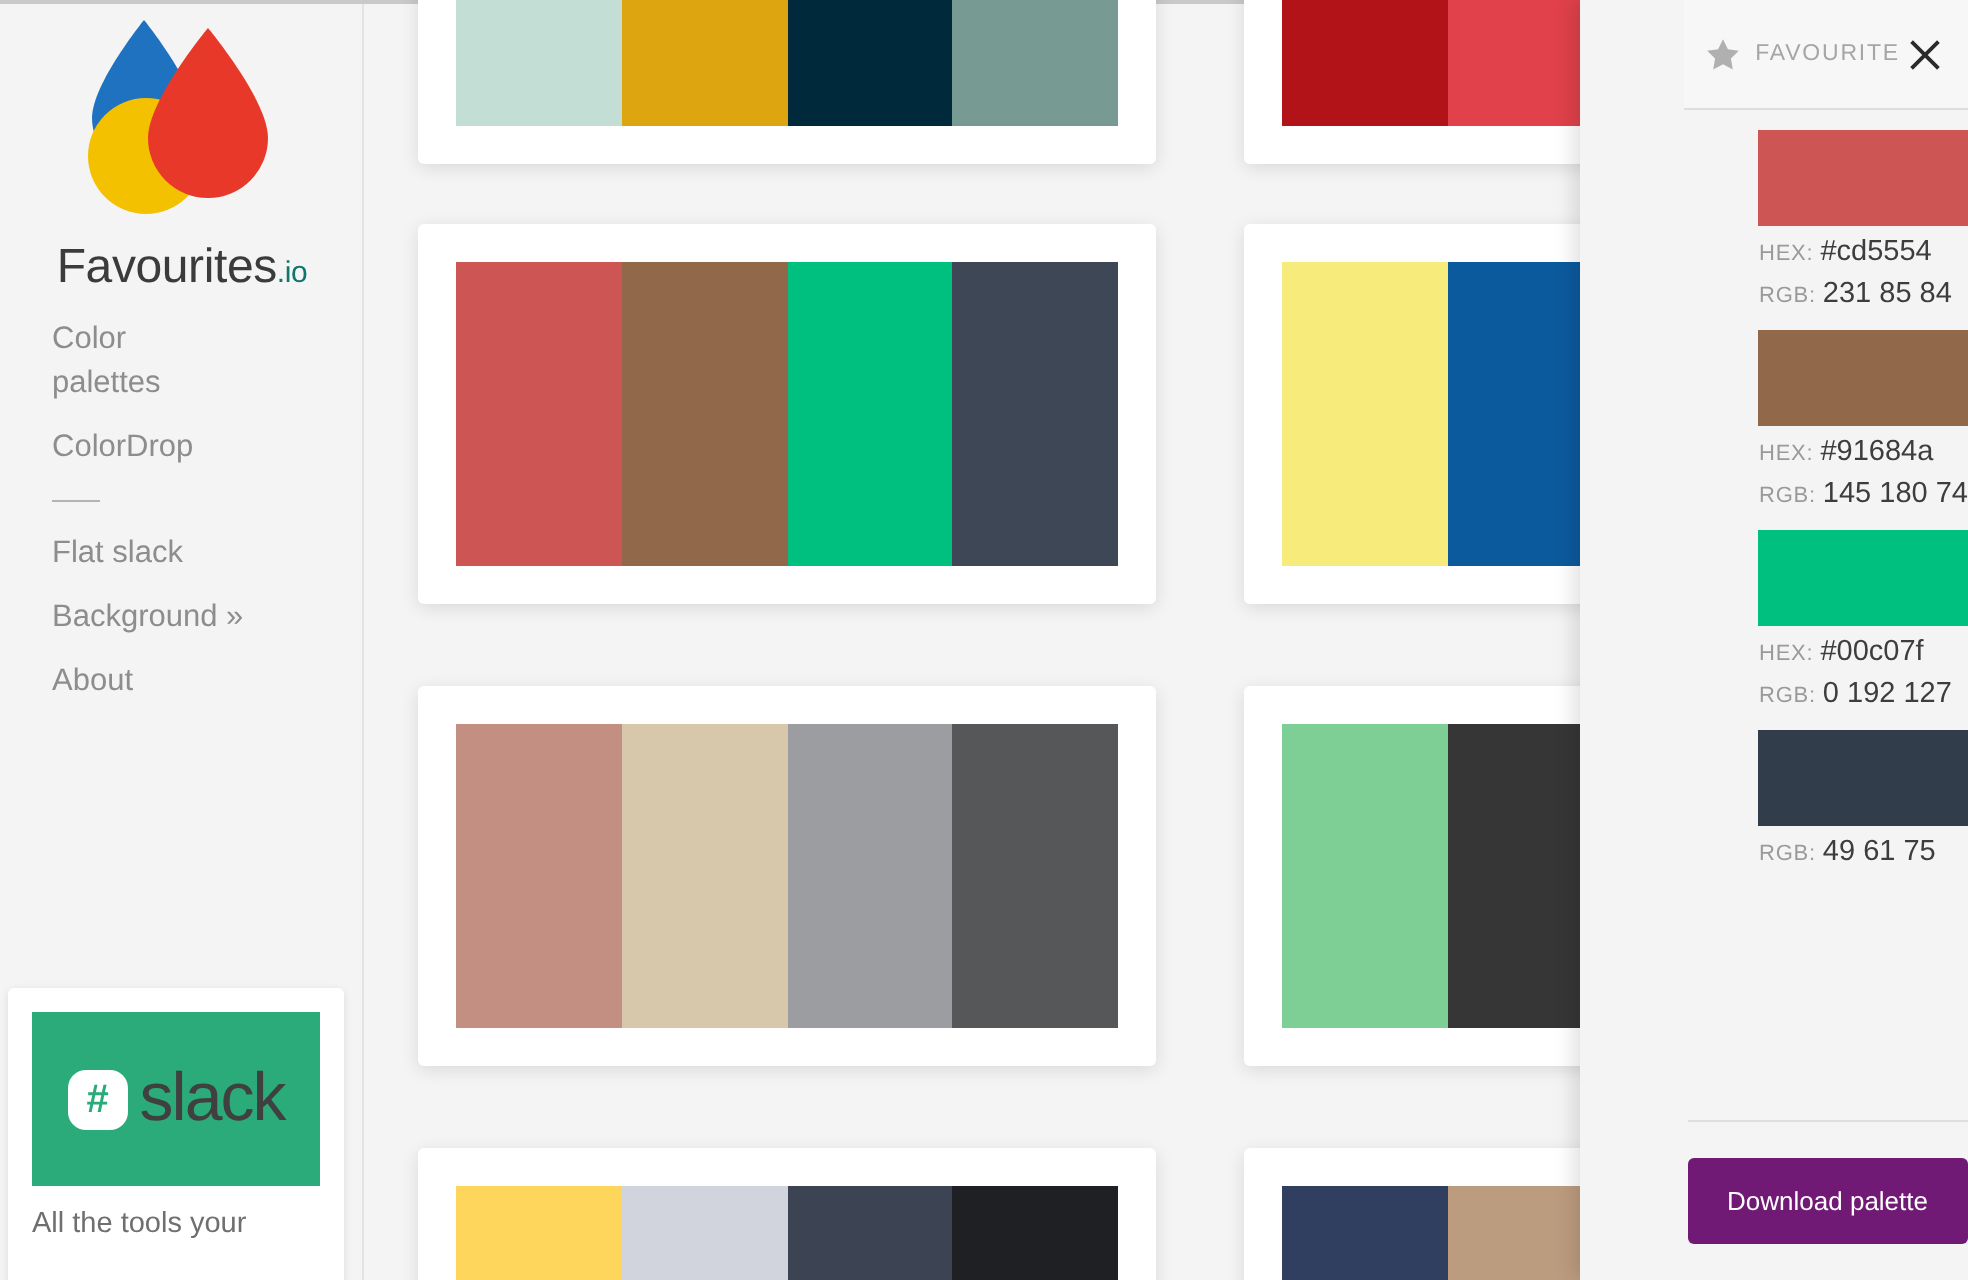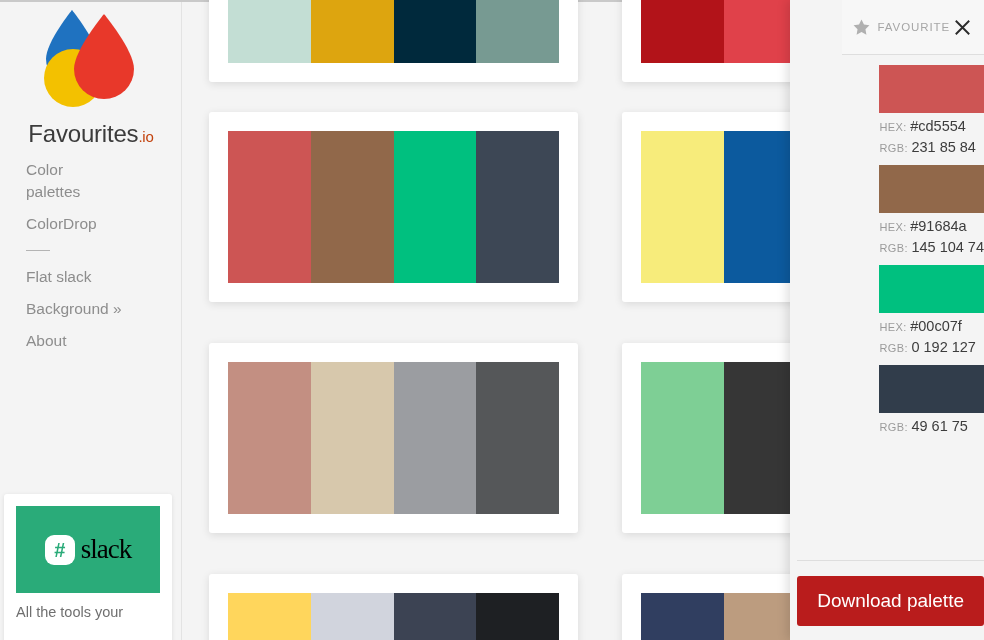--- a/index.html
+++ b/index.html
@@ -32,21 +32,21 @@
     width: 182px; height: 112px;
   }
   .brand {
     position: absolute; left: 0; top: 118px; width: 182px;
     text-align: center;
     font-size: 24px;
     color: #3b3b3b;
     font-weight: 400;
     letter-spacing: -0.2px;
   }
-  .brand .tld { font-size: 15px; color: #c2410c; }
+  .brand .tld { font-size: 15px; color: #0f766e; }
   .nav { position: absolute; left: 0; top: 152px; width: 156px; }
   .nav-item {
     display: block;
     padding: 5px 0 5px 26px;
     font-size: 15.5px;
     color: #8d8d8d;
     line-height: 22px;
     cursor: pointer;
     text-decoration: none;
   }
@@ -70,21 +70,21 @@
     background: #2aab79;
     display: flex; align-items: center; justify-content: center;
   }
   .slack-logo { display: flex; align-items: center; gap: 6px; }
   .slack-mark {
     width: 30px; height: 30px; border-radius: 9px;
     background: #ffffff;
     display: flex; align-items: center; justify-content: center;
     color: #2aab79; font-size: 20px; font-weight: 700; line-height: 1;
   }
-  .slack-word { color: #000000; font-size: 27px; letter-spacing: -1px; font-weight: 400; font-family: Liberation Serif, serif; }
+  .slack-word { color: #404040; font-size: 34px; letter-spacing: -1px; font-weight: 400; }
   .ad-text {
     margin-top: 10px; font-size: 14.5px; color: #6f6f6f; line-height: 19px;
   }
 
   
   #grid { position: absolute; left: 182px; top: 2px; width: 802px; height: 638px; }
   .card {
     position: absolute;
     background: #ffffff;
     border-radius: 3px;
@@ -125,22 +125,22 @@
   .fav-sw { height: 48px; margin-left: 10px; }
   .fav-line {
     font-size: 14.5px; color: #3d3d3d; padding: 5px 0 0 10px; white-space: nowrap;
   }
   .fav-line .lbl { font-size: 11px; color: #9a9a9a; letter-spacing: 0.4px; }
   .fav-foot {
     flex: 0 0 80px; border-top: 1px solid #dedede;
     display: flex; align-items: center; justify-content: center;
   }
   .dl-btn {
-    background: #b91c1c; color: #fff; border: none; border-radius: 3px;
-    font-size: 19px; font-family: "Liberation Sans", sans-serif;
+    background: #701a75; color: #fff; border: none; border-radius: 3px;
+    font-size: 13px; font-family: "Liberation Sans", sans-serif;
     padding: 14px 20px; cursor: pointer; white-space: nowrap;
   }
 </style>
 </head>
 <body>
 
 <div id="app">
 
   <div class="topline"></div>
 
@@ -263,21 +263,21 @@
 
     <div class="fav-body" id="fav-body">
         <div class="fav-item">
           <div class="fav-sw" style="background: rgb(205, 85, 84);"></div>
           <div class="fav-line"><span class="lbl">HEX: </span><span>#cd5554</span></div>
           <div class="fav-line"><span class="lbl">RGB: </span><span>231 85 84</span></div>
         </div>
         <div class="fav-item">
           <div class="fav-sw" style="background: rgb(145, 104, 74);"></div>
           <div class="fav-line"><span class="lbl">HEX: </span><span>#91684a</span></div>
-          <div class="fav-line"><span class="lbl">RGB: </span><span>145 104 74</span></div>
+          <div class="fav-line"><span class="lbl">RGB: </span><span>145 180 74</span></div>
         </div>
         <div class="fav-item">
           <div class="fav-sw" style="background: rgb(0, 192, 127);"></div>
           <div class="fav-line"><span class="lbl">HEX: </span><span>#00c07f</span></div>
           <div class="fav-line"><span class="lbl">RGB: </span><span>0 192 127</span></div>
         </div>
         <div class="fav-item">
           <div class="fav-sw" style="background: rgb(49, 61, 75);"></div>
           <div class="fav-line"><span class="lbl">RGB: </span><span>49 61 75</span></div>
         </div>

